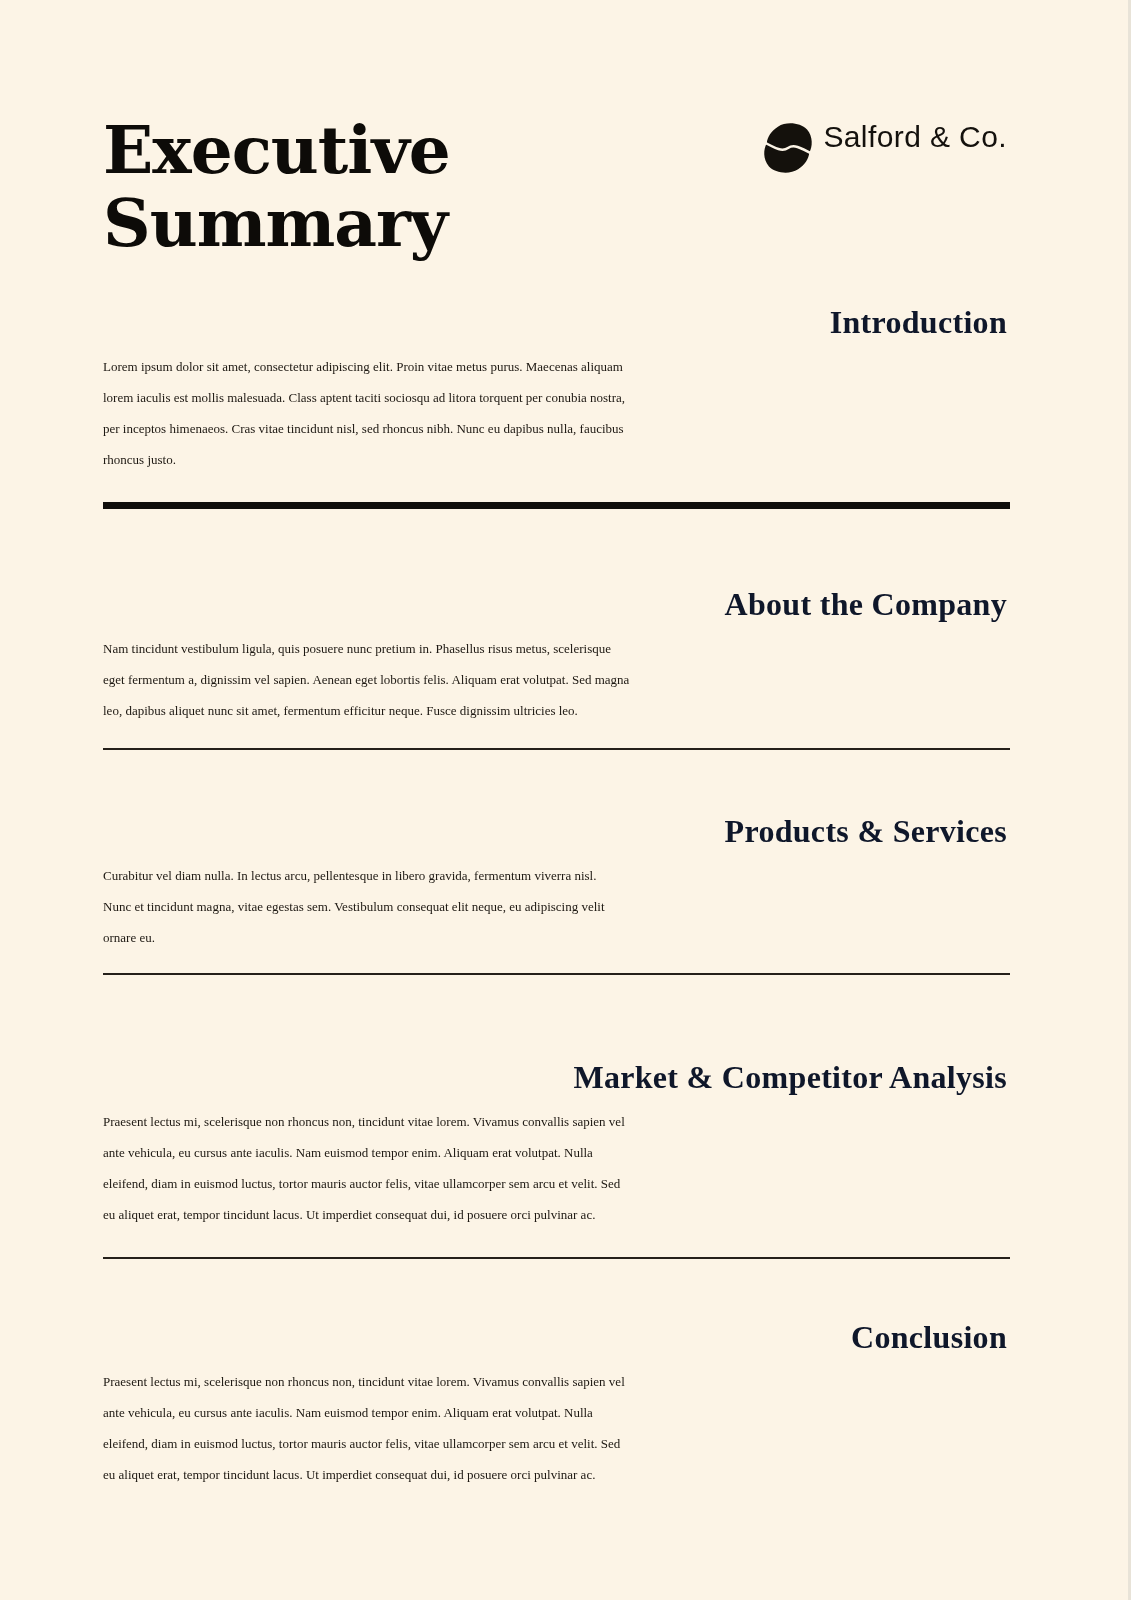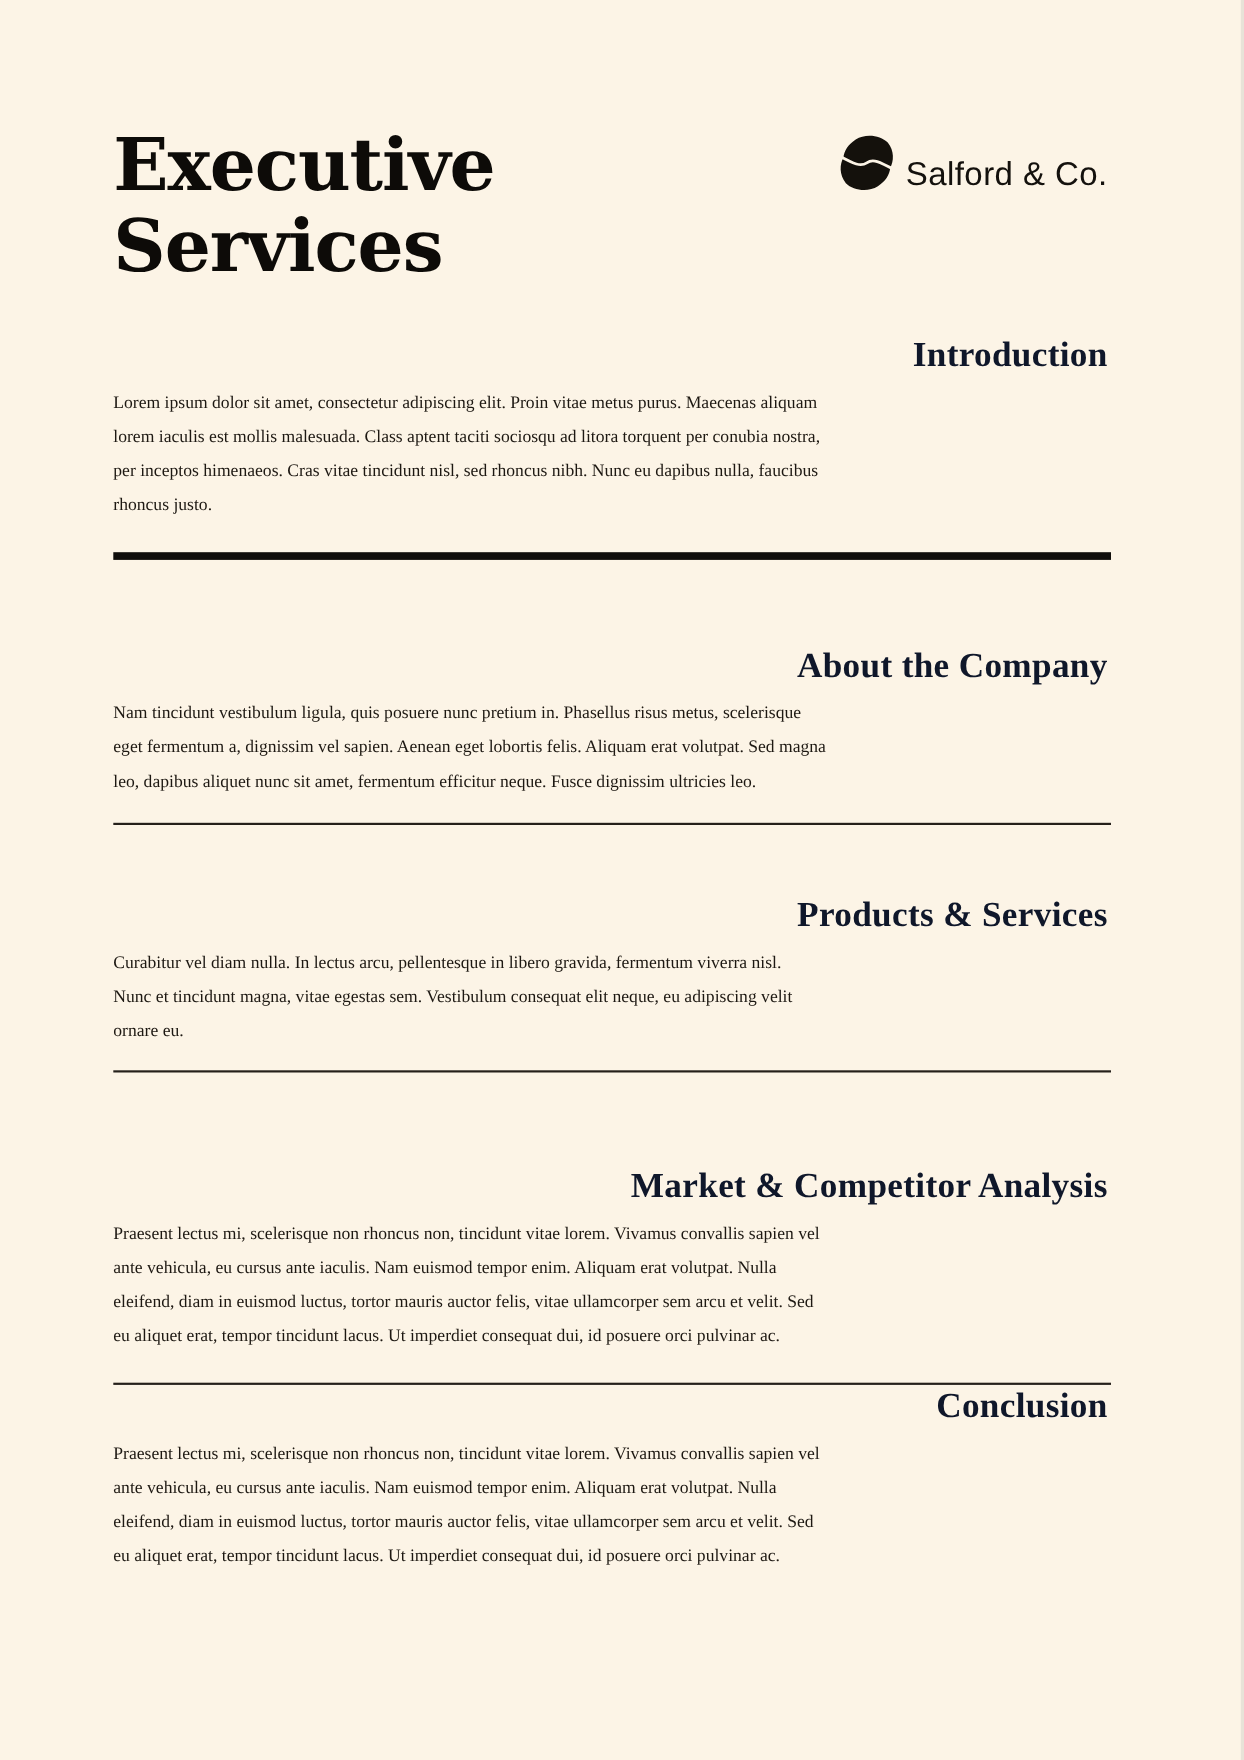--- a/index.html
+++ b/index.html
@@ -19,21 +19,21 @@
   .title{
     font-family:"DejaVu Serif",serif;
     font-weight:bold;
     font-size:66px;
     line-height:1.1;
     letter-spacing:-1px;
     color:#0d0b08;
     margin:0;
   }
   .title span{display:block;}
-  .brand{display:flex;align-items:flex-end;gap:7px;margin-top:6px;}
+  .brand{display:flex;align-items:flex-start;gap:7px;margin-top:6px;}
   .brand svg{display:block;}
   .brand-name{
     font-family:"Liberation Sans",sans-serif;
     font-size:30px;
     font-weight:500;
     letter-spacing:0.4px;
     color:#14110d;
     white-space:nowrap;
   }
 
@@ -41,50 +41,50 @@
   section h2{
     font-size:32px;
     font-weight:700;
     line-height:37px;
     margin:0;
     letter-spacing:0.3px;
     color:#0f172a;
     text-align:right;
   }
   section p{
-    font-size:16px;
+    font-size:13px;
     line-height:31px;
     margin:10px 0 0 0;
     white-space:pre-line;
     color:#1d1812;
   }
 
   .s1{margin-top:45px;}
   .s2{margin-top:77px;}
   .s3{margin-top:63px;}
   .s4{margin-top:84px;}
-  .s5{}
+  .s5{margin-top:60px;}
 
   .divider{width:907px;border:none;}
   .divider.thick{height:7px;background:#100e0b;margin:27px 0 0 0;}
   .divider.thin{height:2px;background:#25201a;}
   .t1{margin:22px 0 0 0;}
   .t2{margin:20px 0 0 0;}
   .t3{margin:27px 0 0 0;}
 </style>
 </head>
 <body>
 
 <div class="page">
   <div class="inner">
 
     <div class="header">
       <h1 class="title">
         <span>Executive</span>
-        <span>Services</span>
+        <span>Summary</span>
       </h1>
       <div class="brand">
         <svg width="56" height="56" viewBox="0 0 100 100" aria-hidden="true">
           <g fill="#14110c">
             <path d="M 12,42 C 32,52 40,56 50,50 C 60,44 68,48 88,58
                      C 94,48 95,30 84,17 C 72,5 48,2 32,12 C 20,20 13,30 12,42 Z"></path>
             <path transform="rotate(180 50 50)" d="M 12,42 C 32,52 40,56 50,50 C 60,44 68,48 88,58
                      C 94,48 95,30 84,17 C 72,5 48,2 32,12 C 20,20 13,30 12,42 Z"></path>
           </g>
           <path d="M 4,38 C 30,52 40,57 50,50 C 60,43 70,48 96,62" fill="none" stroke="#fcf4e6" stroke-width="4.5"></path>

